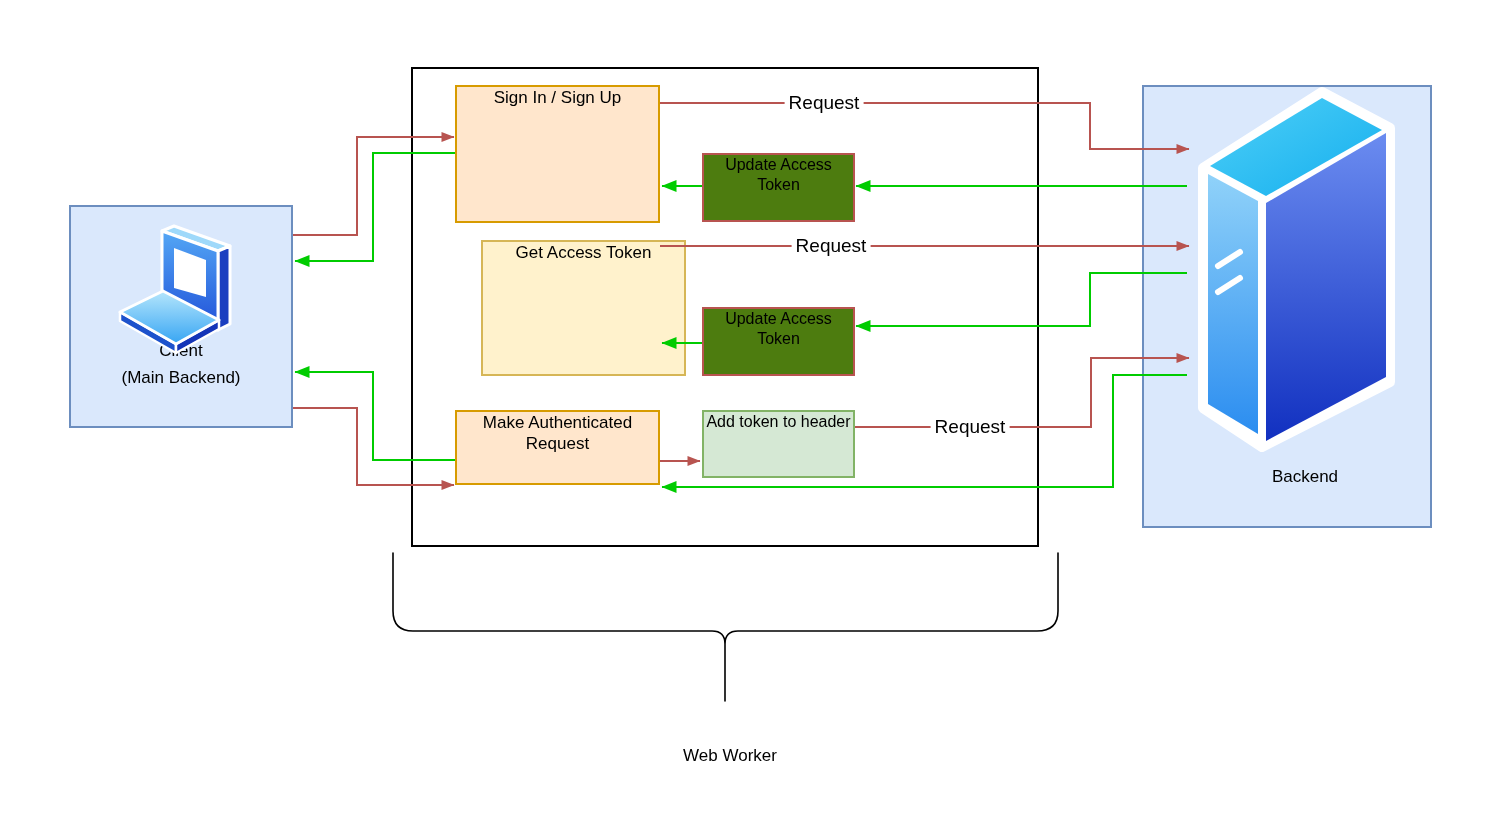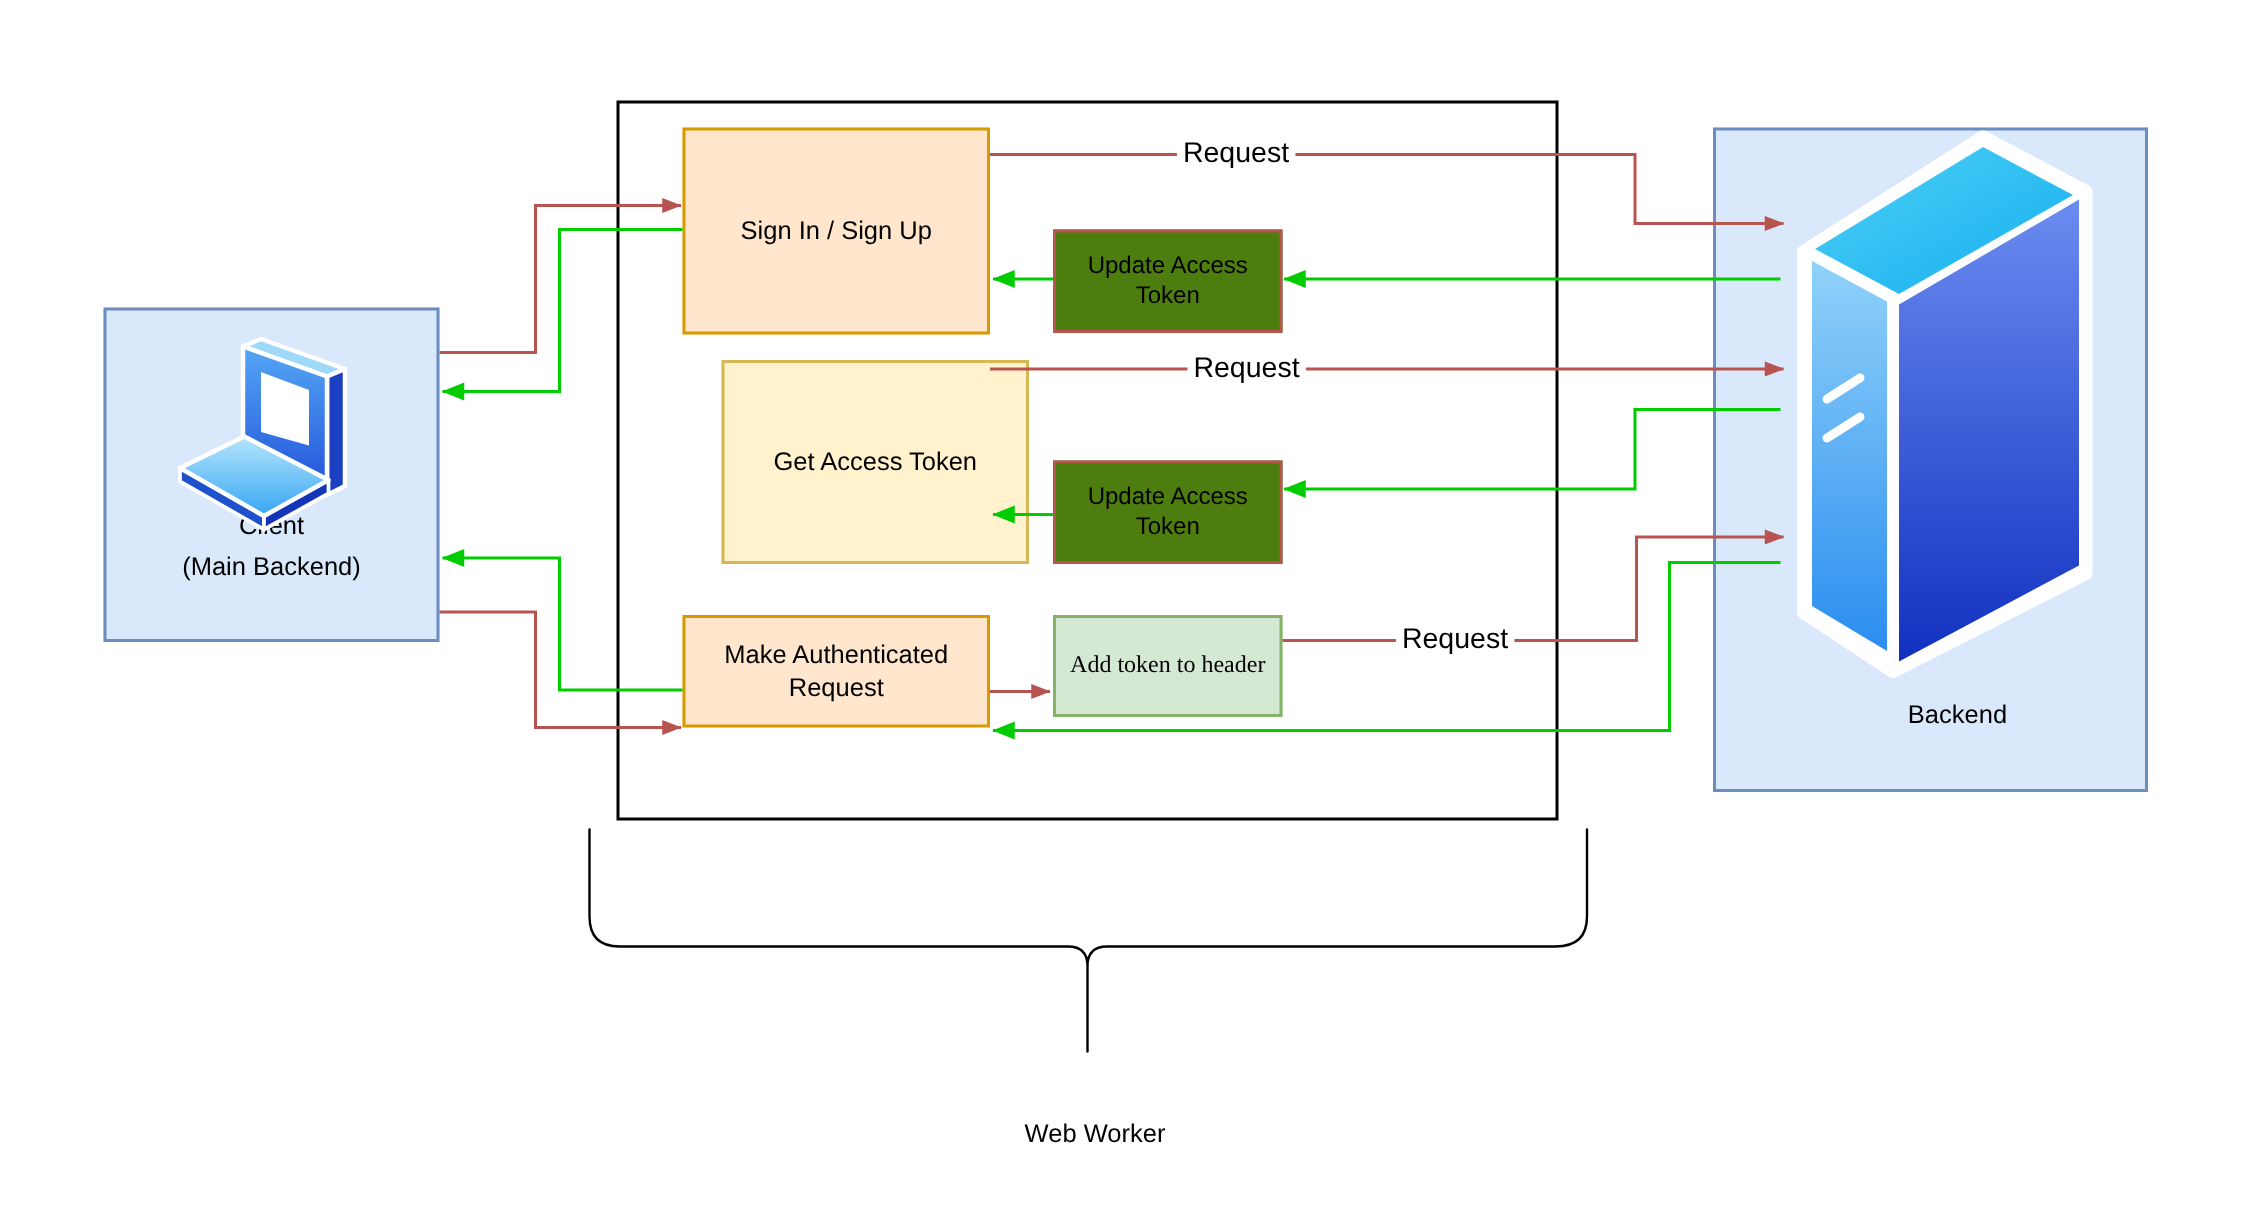--- a/index.html
+++ b/index.html
@@ -2,30 +2,30 @@
 <html><head>
 <meta charset="utf-8">
 <style>
   html,body { margin:0; padding:0; background:#fff; }
   .stage {
     position:relative; width:1500px; height:821px; background:#ffffff;
     font-family:"Liberation Sans", sans-serif; color:#000; overflow:hidden;
   }
   .box {
     position:absolute; box-sizing:border-box;
-    display:flex; align-items:center; justify-content:center;
+    display:flex; justify-content:center;
     text-align:center; line-height:1.25; z-index:1;
   }
   
   .node-blue   { background:#dae8fc; border:2px solid #6c8ebf; }
   
   .node-orange { background:#ffe6cc; border:2px solid #d79b00; font-size:17px; }
   .node-yellow { background:#fff2cc; border:2px solid #d6b656; font-size:17px; }
   .node-pink   { background:#4d7c0f; border:2px solid #b85450; font-size:16px; }
-  .node-green  { background:#d5e8d4; border:2px solid #82b366; font-size:16px;font-family:Liberation Serif, serif; }
+  .node-green  { background:#d5e8d4; border:2px solid #82b366; font-size:16px; }
 
   .client-box   { left:69px;  top:205px; width:224px; height:223px; }
   .backend-box  { left:1142px; top:85px; width:290px; height:443px; }
 
   .signin-box   { left:455px; top:85px;  width:205px; height:138px; }
   .gettoken-box { left:481px; top:240px; width:205px; height:136px; }
   .makereq-box  { left:455px; top:410px; width:205px; height:75px; }
   .update1-box  { left:702px; top:153px; width:153px; height:69px; }
   .update2-box  { left:702px; top:307px; width:153px; height:69px; }
   .addtoken-box { left:702px; top:410px; width:153px; height:68px; }

